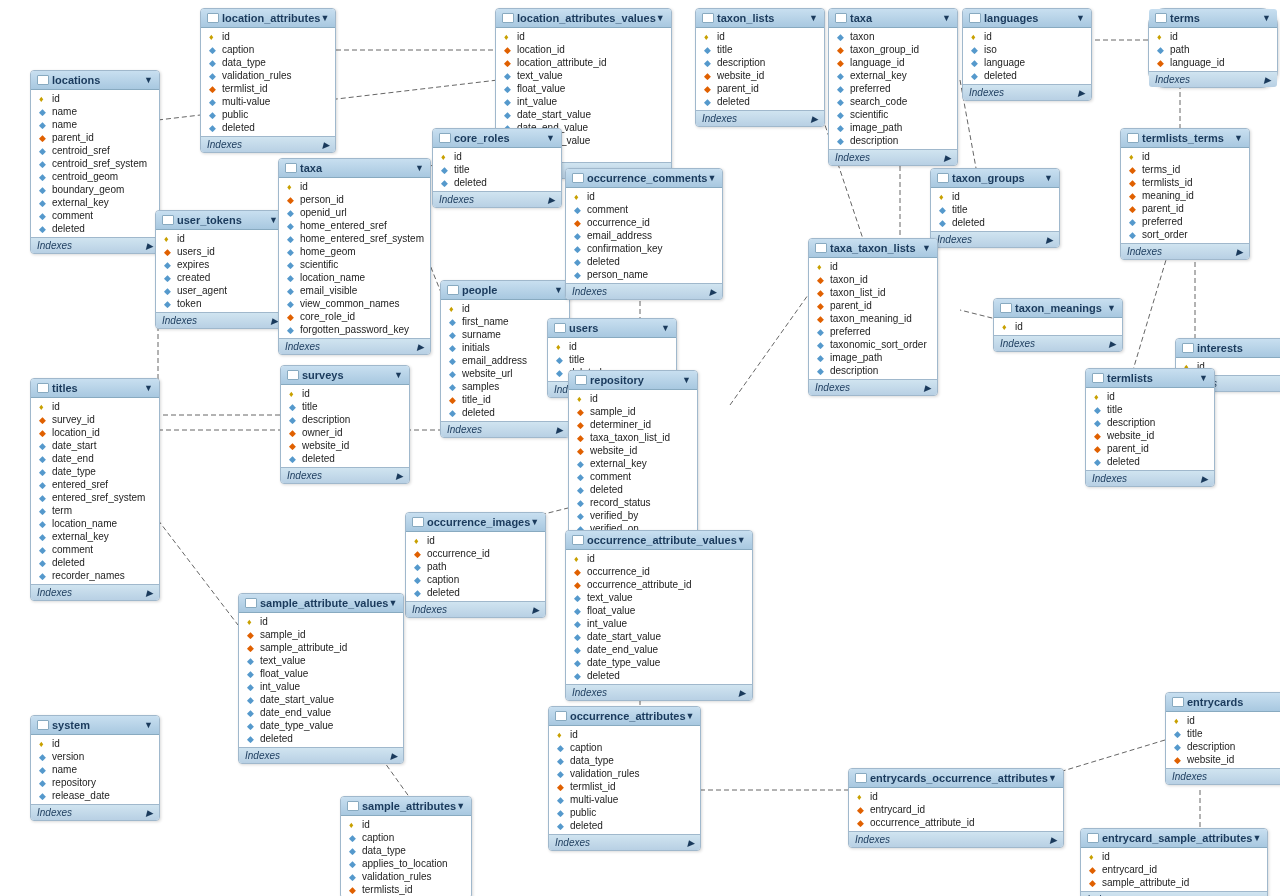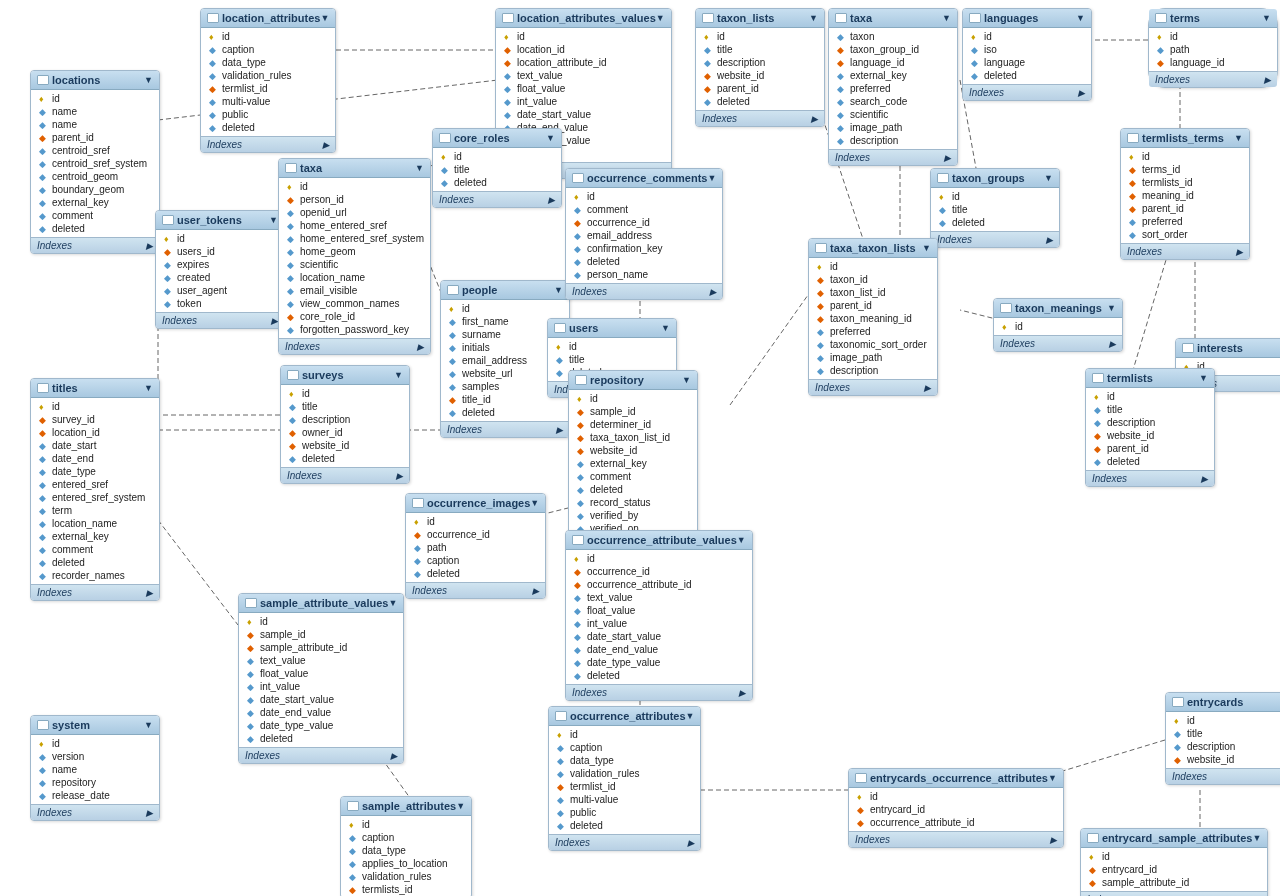--- a/index.html
+++ b/index.html
@@ -733,21 +733,21 @@
         <div class="table-row">
       <span class="field-icon regular" style="color:#5599cc;font-size:9px;">◆</span>
       <span>verified_on</span>
     </div>
       </div>
   <div class="table-footer">
     <span>Indexes</span>
     <span class="footer-arrow">▶</span>
   </div>
     </div>
-    <div class="db-table" style="left: 405px; top: 493px;">
+    <div class="db-table" style="left: 405px; top: 512px;">
       <div class="table-header">
     <div class="title-wrap">
       <span class="table-icon"></span>
       <span>occurrence_images</span>
     </div>
     <span class="header-arrow">▼</span>
   </div>
   <div class="table-body">
         <div class="table-row">
       <span class="field-icon pk" style="color:#c8a000;font-size:9px;">♦</span>

